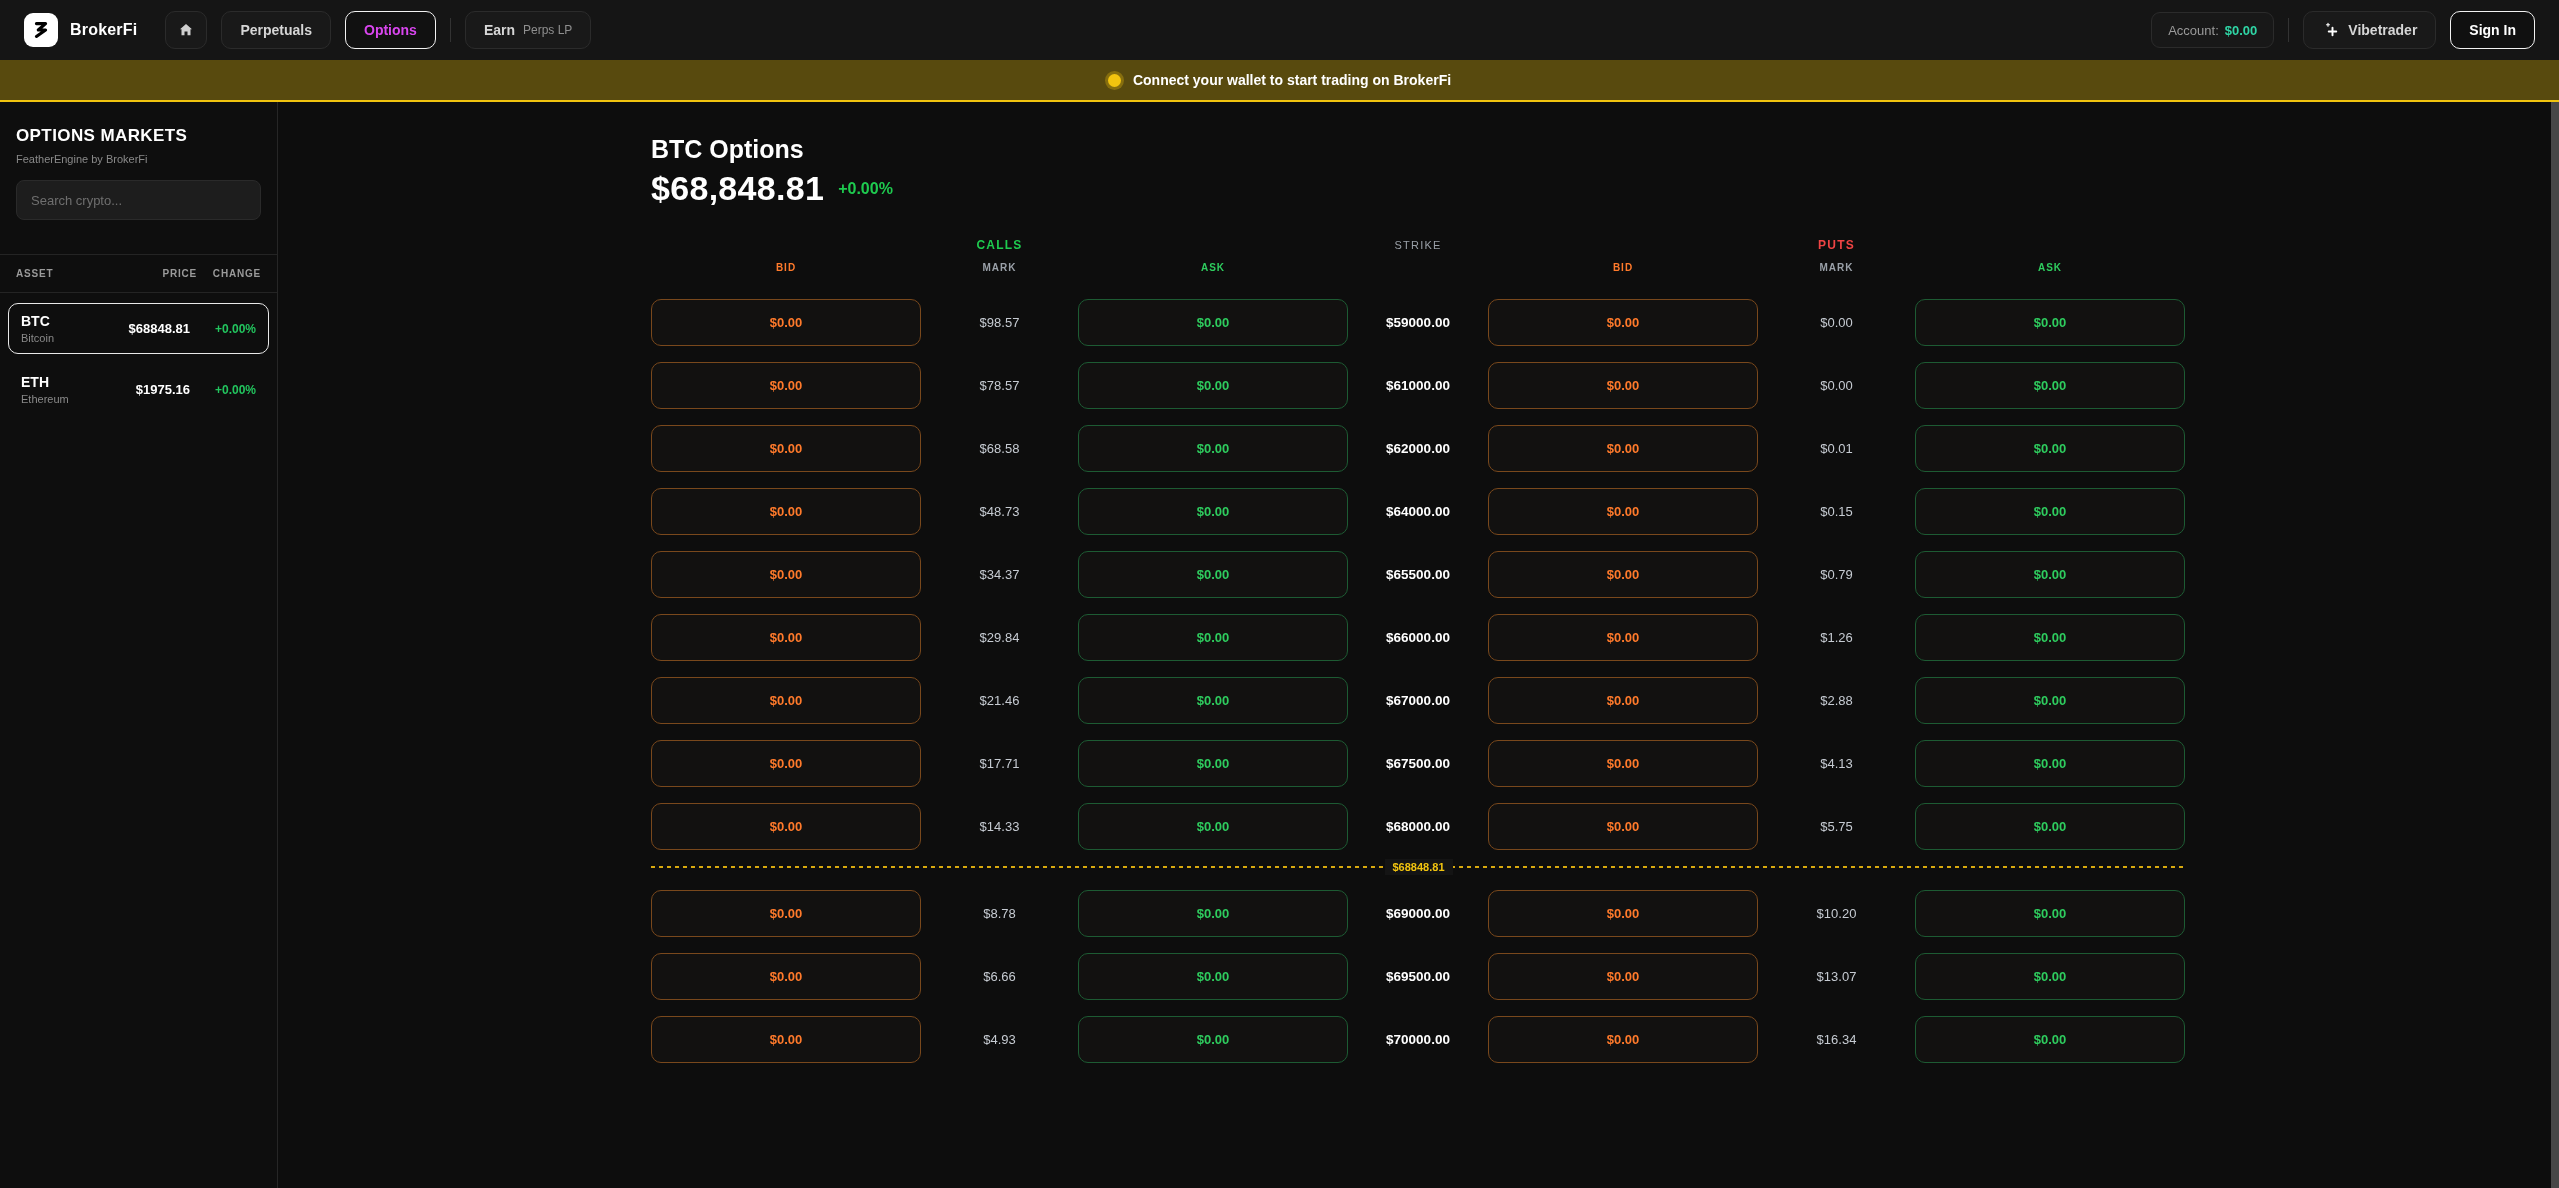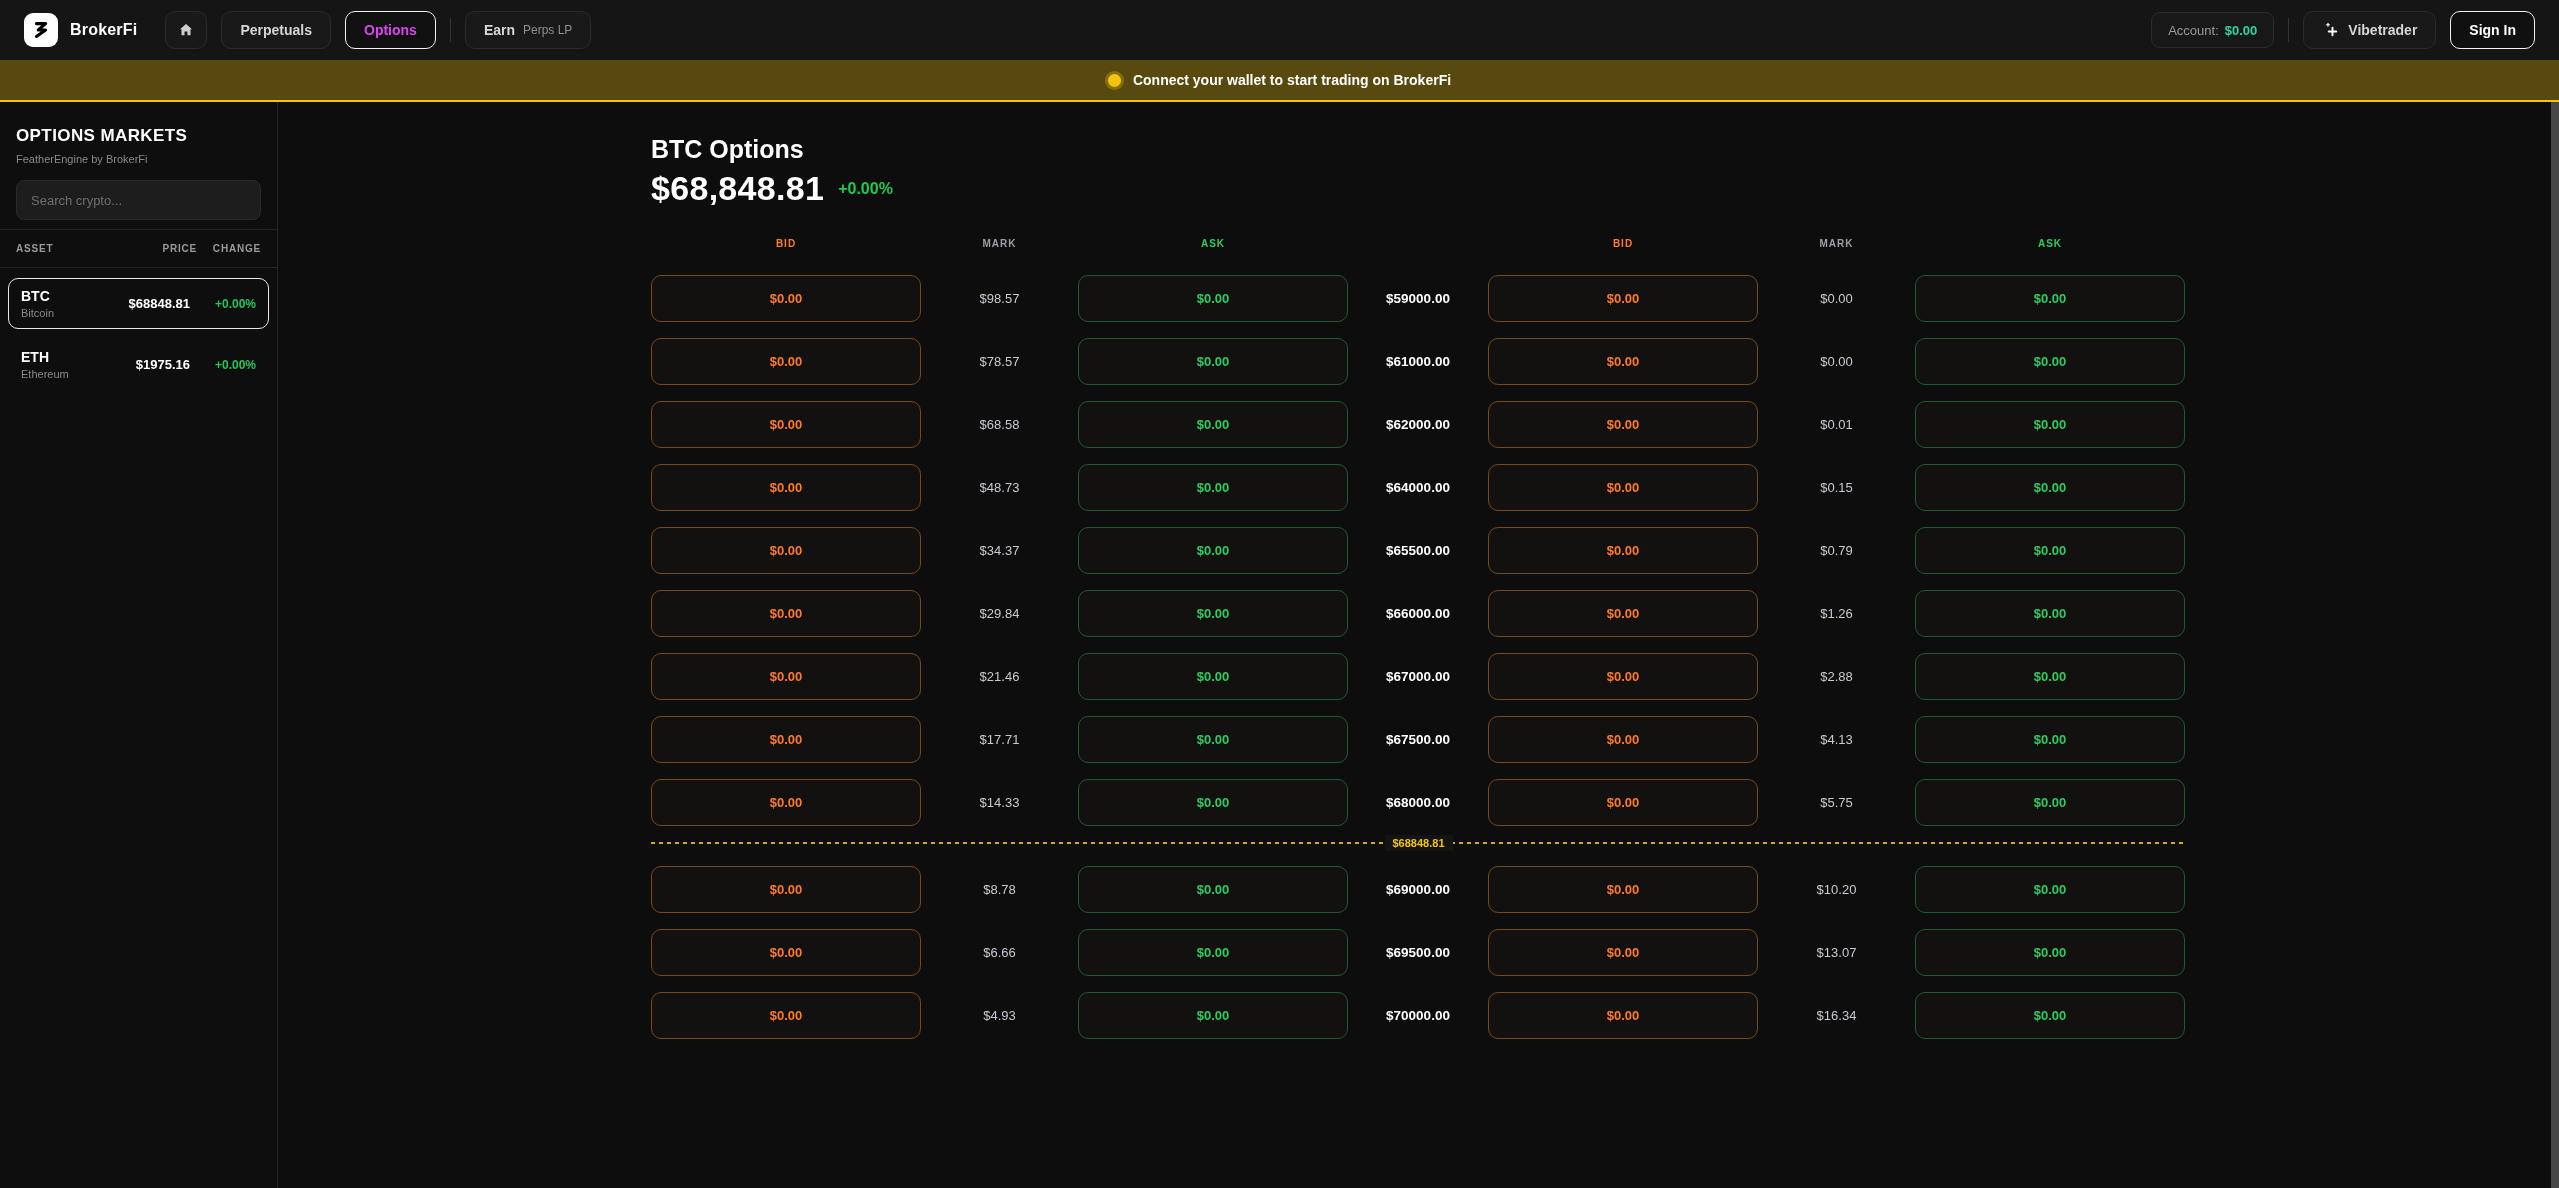--- a/index.html
+++ b/index.html
@@ -42,21 +42,21 @@
   
   .sidebar { width:278px; border-right:1px solid #262626; background:#0e0e0e; flex:none; }
   .sb-head { padding:24px 16px 0 16px; }
   .sb-title { font-size:17px; font-weight:bold; color:#fff; letter-spacing:.4px; }
   .sb-sub { font-size:11px; color:#8a8a8a; margin-top:7px; }
   .sb-search { margin:15px 16px 0 16px; }
   .sb-search input { width:100%; height:40px; background:#1d1d1d; border:1px solid #2a2a2a;
                      border-radius:8px; color:#cfcfcf; font-size:13px; padding:0 14px; outline:none;
                      font-family:"Liberation Sans", sans-serif; }
   .sb-search input::placeholder { color:#6f6f6f; }
-  .sb-cols { margin-top:9px; border-top:1px solid #242424; border-bottom:1px solid #242424;
+  .sb-cols { margin-top:34px; border-top:1px solid #242424; border-bottom:1px solid #242424;
              display:flex; align-items:center; padding:13px 16px; font-size:10px; font-weight:bold;
              color:#9a9a9a; letter-spacing:.8px; }
   .sb-cols .c-asset { flex:1; }
   .sb-cols .c-price { width:92px; text-align:right; }
   .sb-cols .c-change { width:64px; text-align:right; }
   .asset-row { margin:10px 8px 0 8px; padding:9px 12px; border:1.5px solid transparent;
                border-radius:10px; display:flex; align-items:center; cursor:pointer; }
   .asset-row.selected { border-color:#e9e9e9; }
   .asset-id { flex:1; }
   .asset-sym { font-size:14px; font-weight:bold; color:#fff; }
@@ -199,20 +199,25 @@
 
   <div class="main">
     <div class="main-col">
       <div class="page-title">BTC Options</div>
       <div class="price-row">
         <span class="spot-price">$68,848.81</span>
         <span class="spot-change">+0.00%</span>
       </div>
     </div>
     <div class="main-col chain">
+      <div class="grid7 chain-ghead">
+        <span class="gh-calls">CALLS</span>
+        <span class="gh-strike">STRIKE</span>
+        <span class="gh-puts">PUTS</span>
+      </div>
       <div class="grid7 chain-shead">
         <span class="sh-bid" style="grid-column:1">BID</span>
         <span class="sh-mark" style="grid-column:2">MARK</span>
         <span class="sh-ask" style="grid-column:3">ASK</span>
         <span class="sh-bid" style="grid-column:5">BID</span>
         <span class="sh-mark" style="grid-column:6">MARK</span>
         <span class="sh-ask" style="grid-column:7">ASK</span>
       </div>
       <div id="chain-rows">
           <div class="grid7 chain-row">

